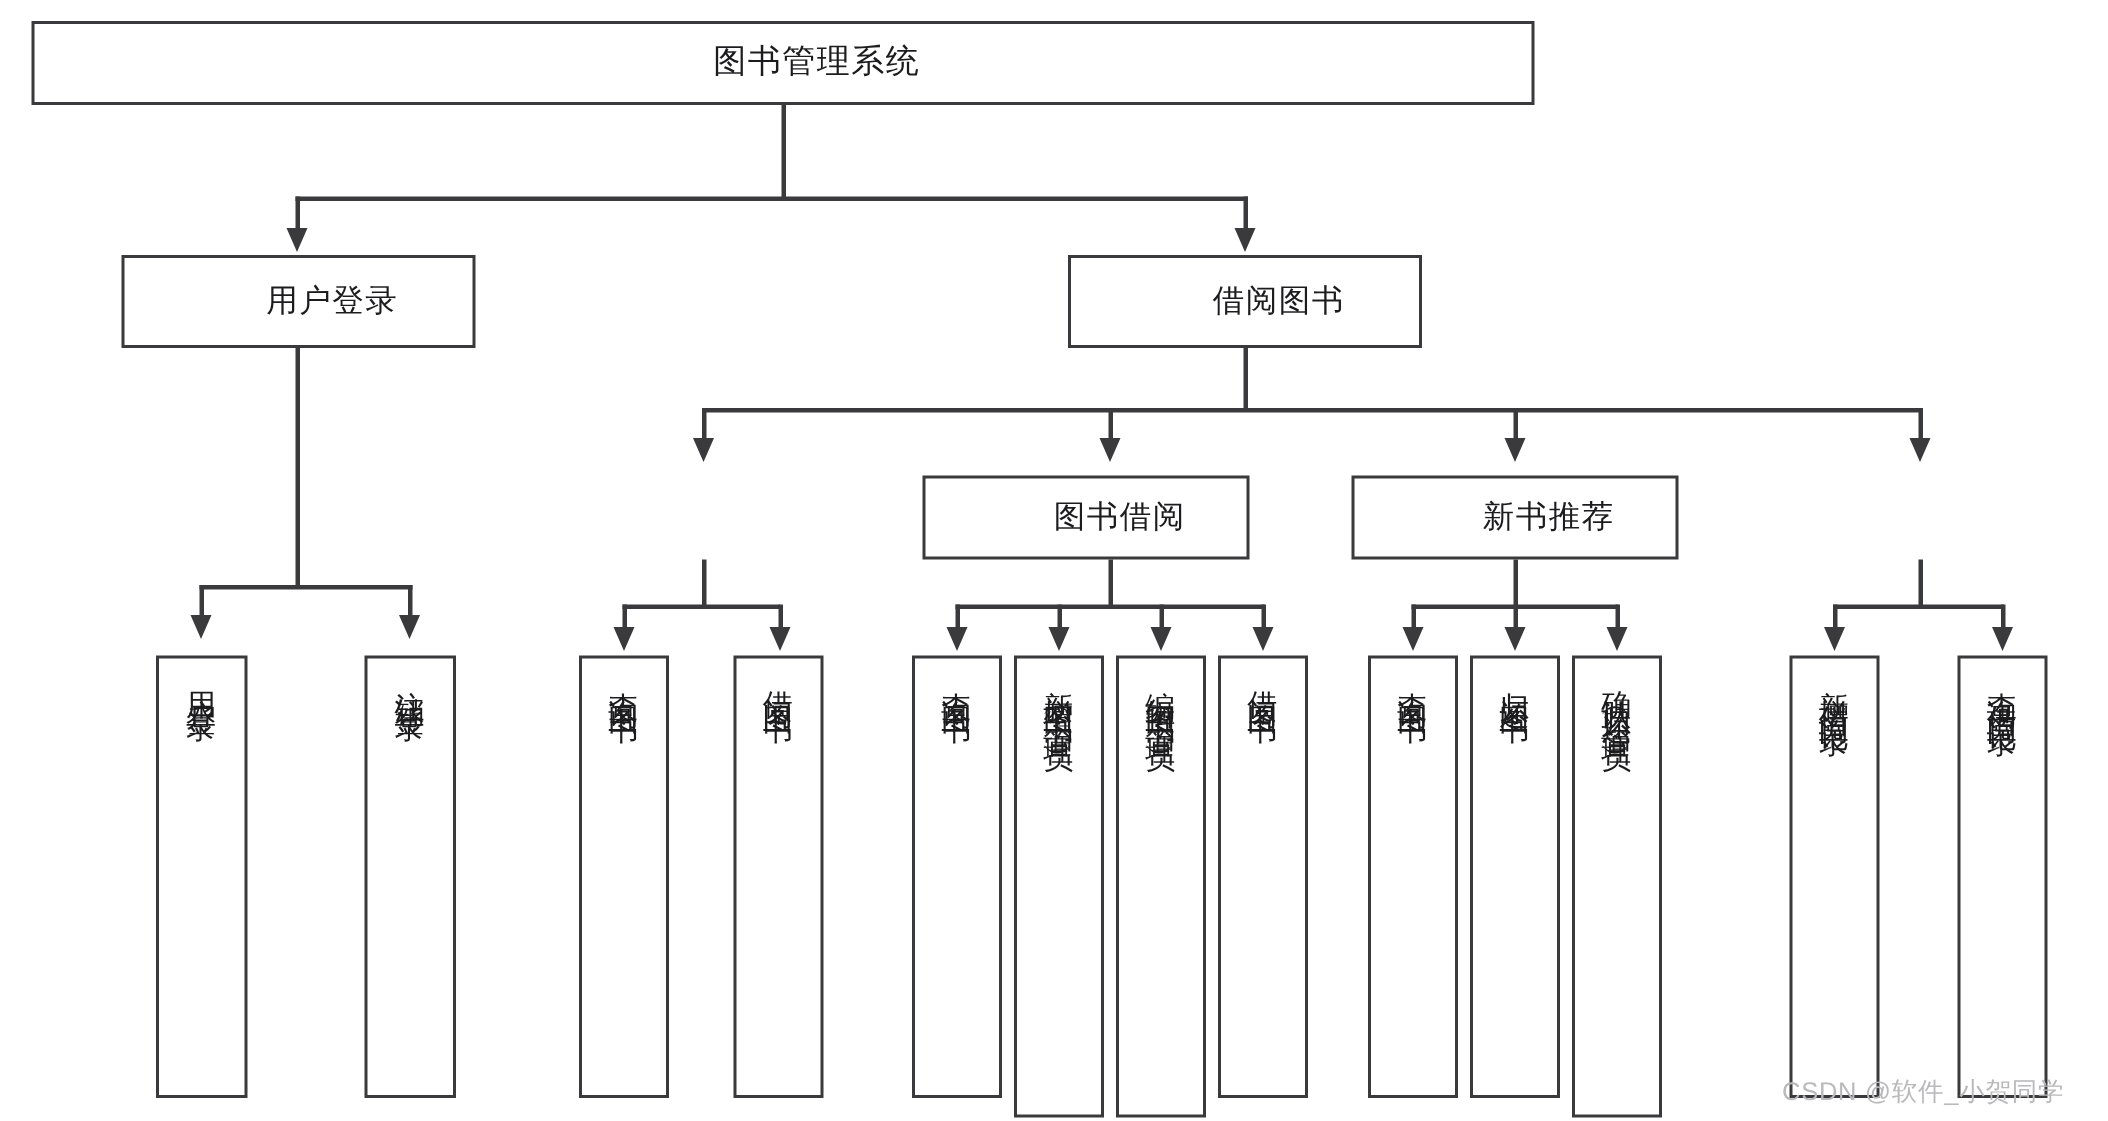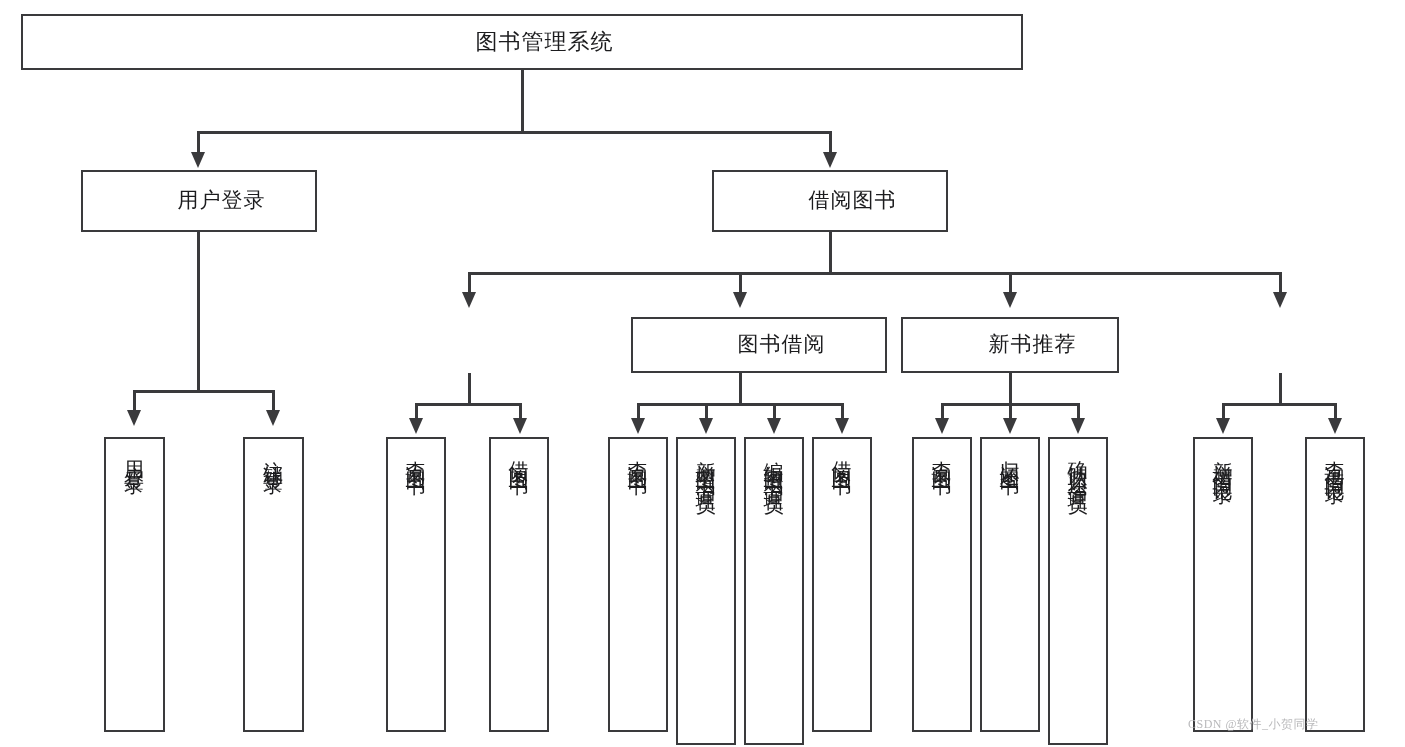--- a/index.html
+++ b/index.html
@@ -58,25 +58,25 @@
   .arrow{
     position:absolute;
     width:0;height:0;
     border-left:7px solid transparent;
     border-right:7px solid transparent;
     border-top:16px solid #3a3a3c;
   }
   
   #watermark{
     position:absolute;
-    font-size:12px;
+    font-size:17px;
     color:#b9b9bb;
     white-space:nowrap;
     letter-spacing:0.5px;
-    font-family:Liberation Serif, serif;
+    font-family:Liberation Sans, sans-serif;
   }
 </style>
 </head>
 <body>
 
 <div id="canvas">
 
   <div class="node h root" style="left:21px;top:14px;width:1002px;height:56px;">
     <span>图书管理系统</span>
   </div>
@@ -114,21 +114,21 @@
 
   <div class="ln v" style="left:739px;top:272px;height:22px;"></div>
   <div class="arrow" style="left:733px;top:292px;"></div>
 
   <div class="ln v" style="left:1009px;top:272px;height:22px;"></div>
   <div class="arrow" style="left:1003px;top:292px;"></div>
 
   <div class="ln v" style="left:1279px;top:272px;height:22px;"></div>
   <div class="arrow" style="left:1273px;top:292px;"></div>
 
-  <div class="node h" style="left:631px;top:317px;width:256px;height:56px;">
+  <div class="node h" style="left:615px;top:317px;width:218px;height:56px;">
     <span>图书借阅</span>
   </div>
   <div class="node h" style="left:901px;top:317px;width:218px;height:56px;">
     <span>新书推荐</span>
   </div>
 
   <div class="ln v" style="left:468px;top:373px;height:32px;"></div>
   <div class="ln h" style="left:415px;top:403px;width:105px;"></div>
   <div class="ln v" style="left:415px;top:403px;height:16px;"></div>
   <div class="arrow" style="left:409px;top:418px;"></div>

